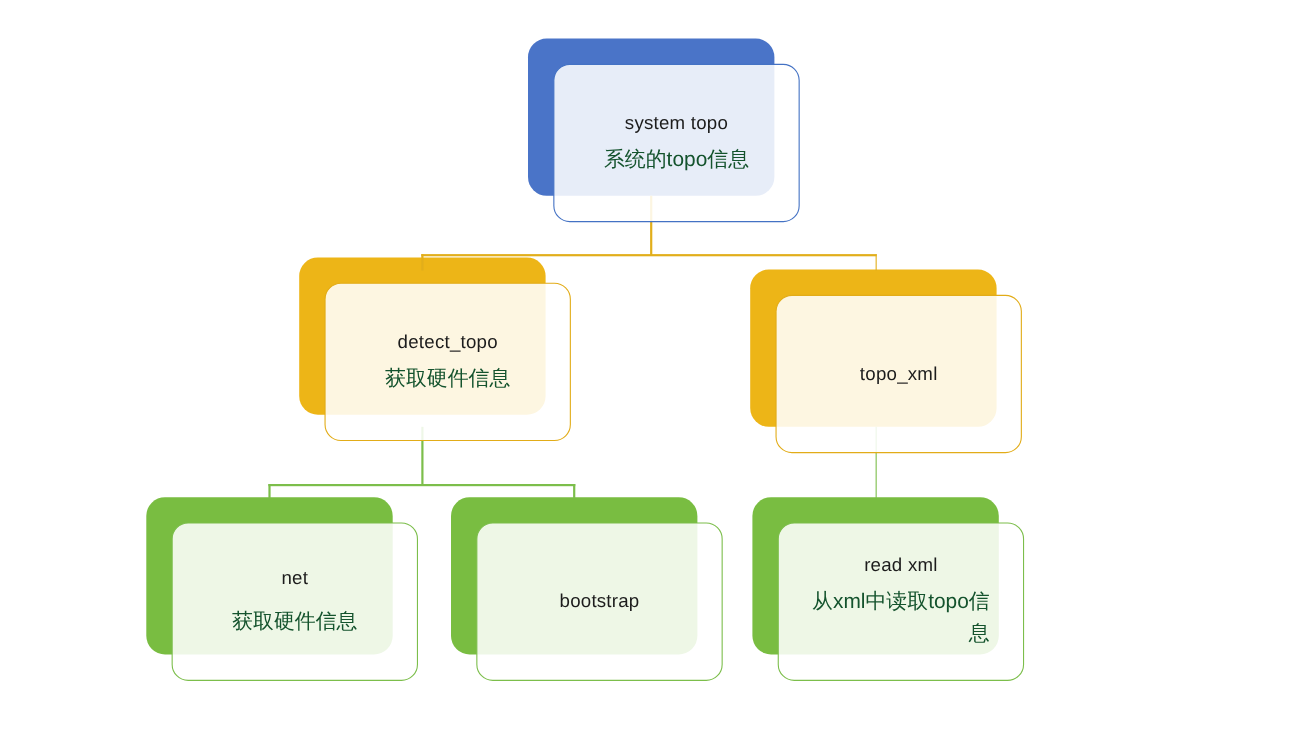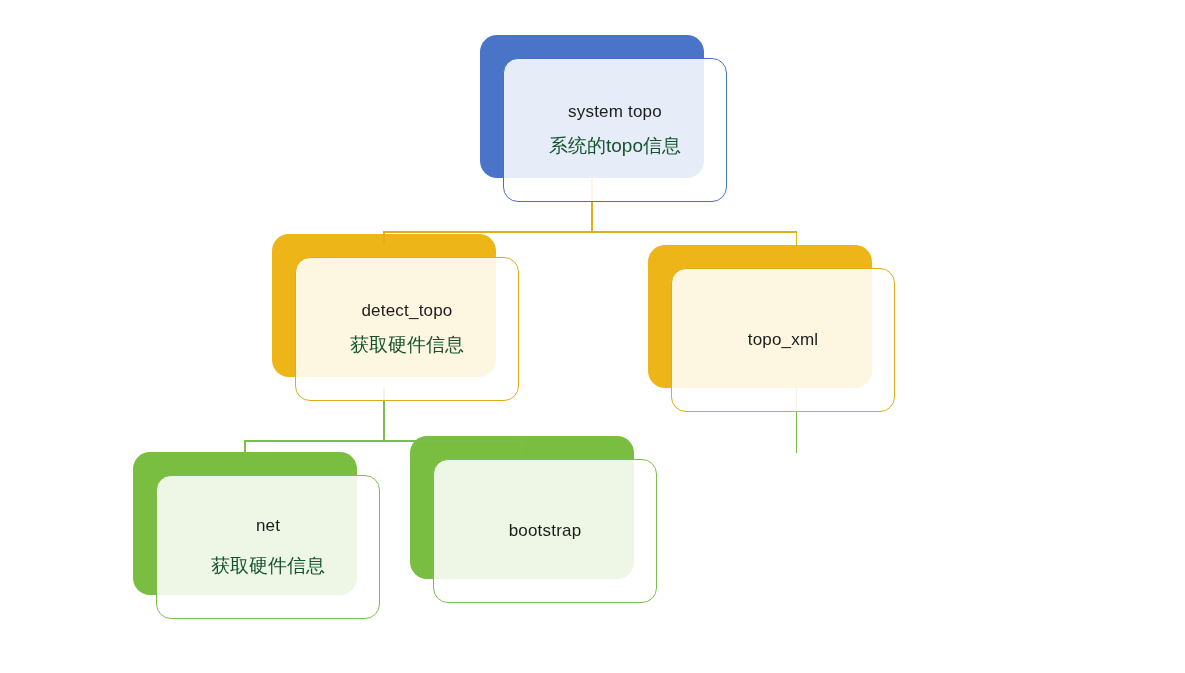--- a/index.html
+++ b/index.html
@@ -53,23 +53,23 @@
     font-size: 19px;
     color: #14532d;
     line-height: 29px;
     margin-top: 8px;
     white-space: pre-line;
   }
 
   
   .pos-system    { left: 480px; top: 35px;  }
   .pos-detect    { left: 272px; top: 234px; }
-  .pos-topoxml   { left: 648px; top: 245px; }
+  .pos-topoxml   { left: 682px; top: 245px; }
   .pos-net       { left: 133px; top: 452px; text-decoration: underline; }
-  .pos-bootstrap { left: 410px; top: 436px; text-decoration: underline; }
+  .pos-bootstrap { left: 410px; top: 452px; text-decoration: underline; }
   .pos-readxml   { left: 684px; top: 452px; }
 
   
   .line { position: absolute; z-index: 2; }
   .line.gold  { background: #e2ae1b; }
   .line.green { background: #7cbe4b; }
 
   .l1-stem  { left: 591px;   top: 178px; width: 1.5px; height: 54px; }
   .l1-bar   { left: 383px;   top: 231px; width: 414px; height: 1.5px; }
   .l1-dropl { left: 383px;   top: 231px; width: 1.5px; height: 15px; }
@@ -130,14 +130,22 @@
     </div>
   </div>
 
   <div class="node green pos-bootstrap">
     <div class="back"></div>
     <div class="front">
       <div class="title">bootstrap</div>
     </div>
   </div>
 
+  <div class="node green pos-readxml">
+    <div class="back"></div>
+    <div class="front">
+      <div class="title">read xml</div>
+      <div class="subtitle">从xml中读取topo信
+息</div>
+    </div>
+  </div>
 
 </div>
 
 </body></html>

